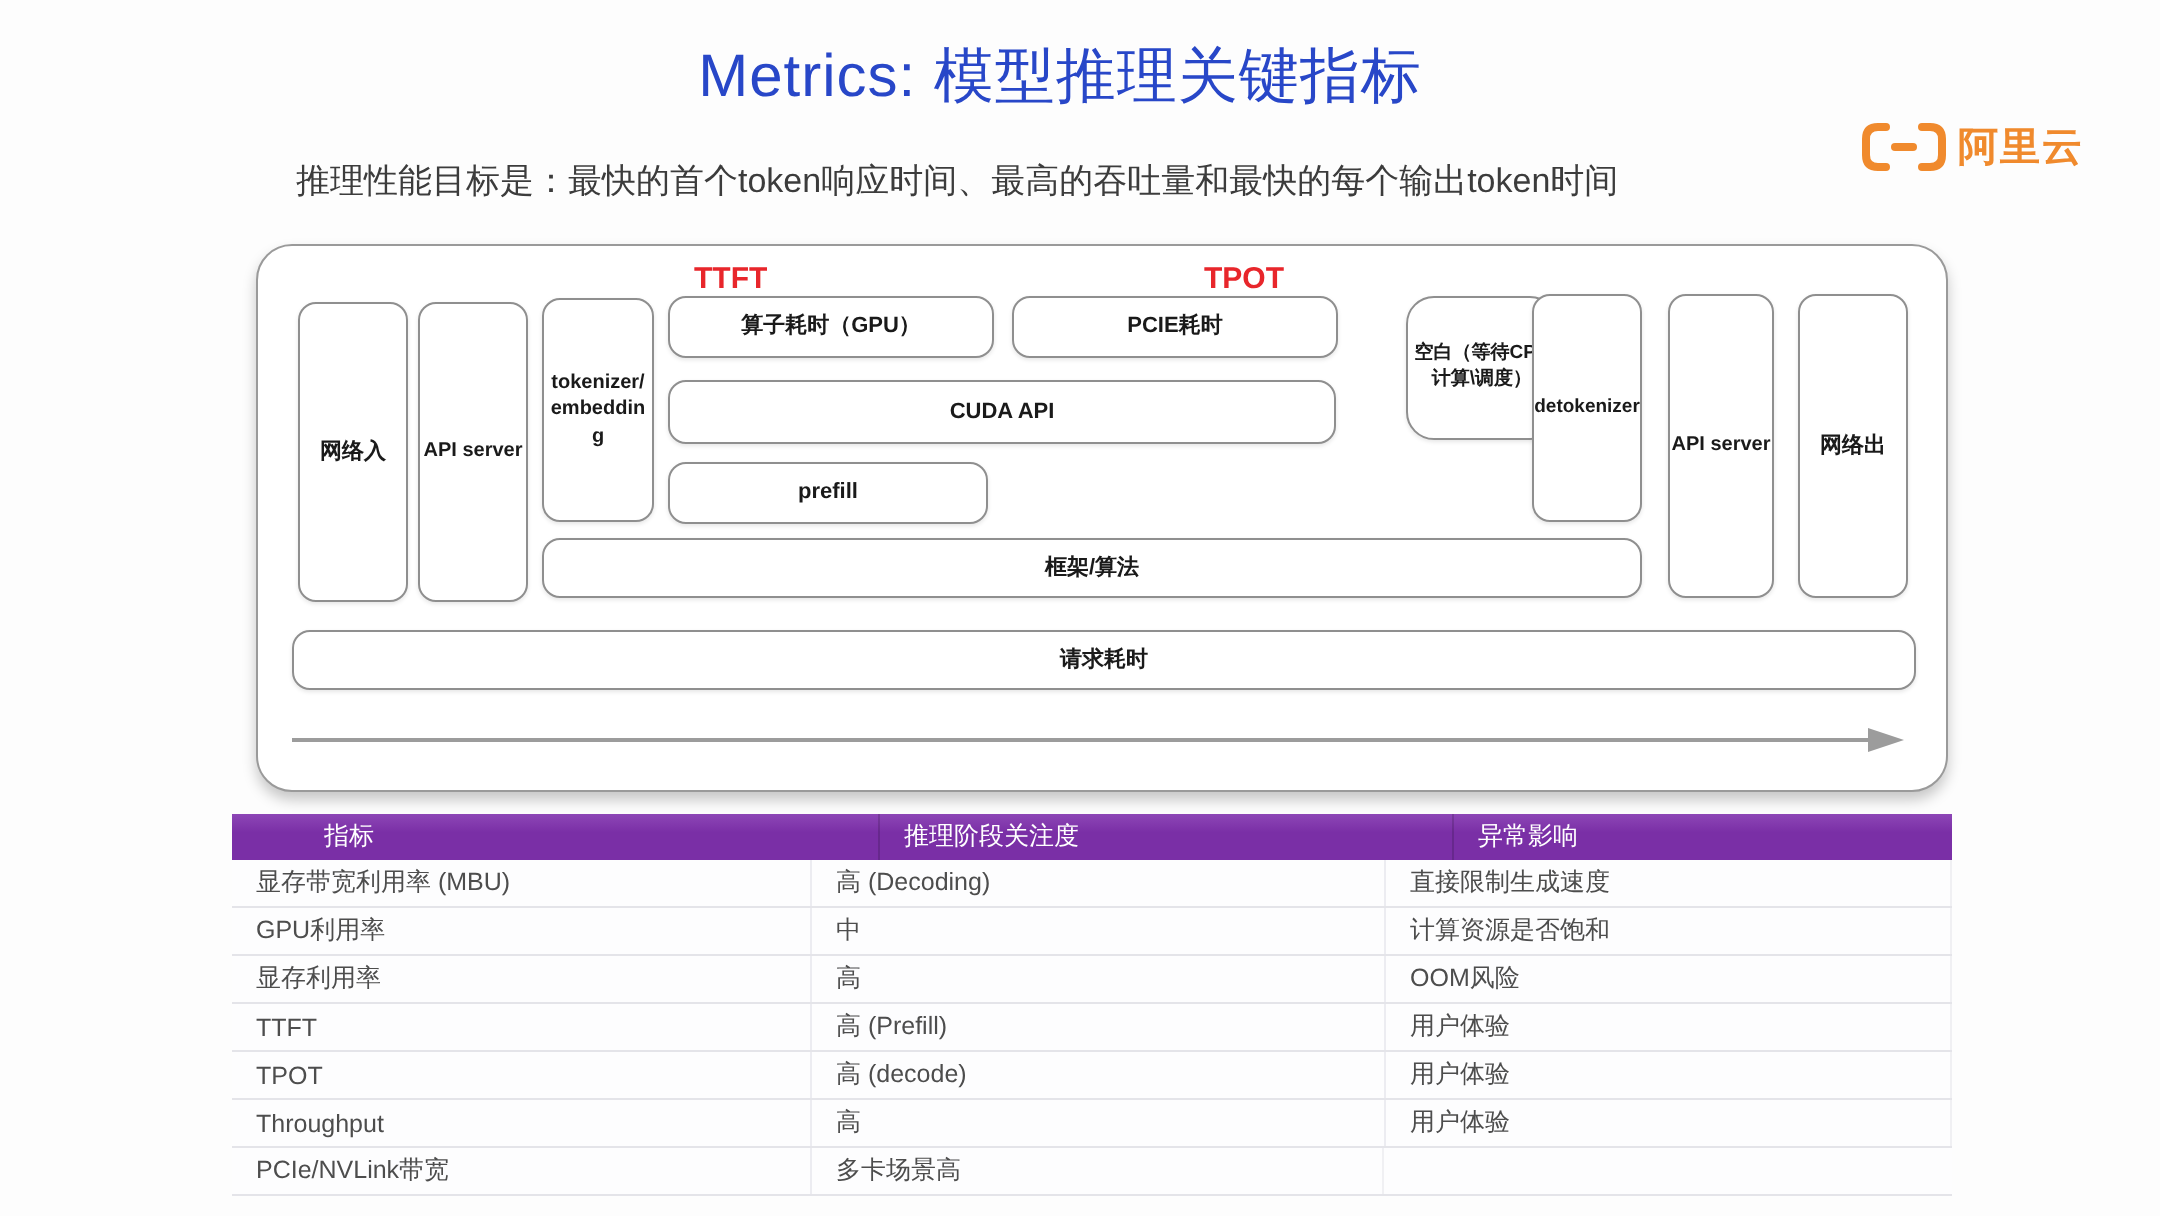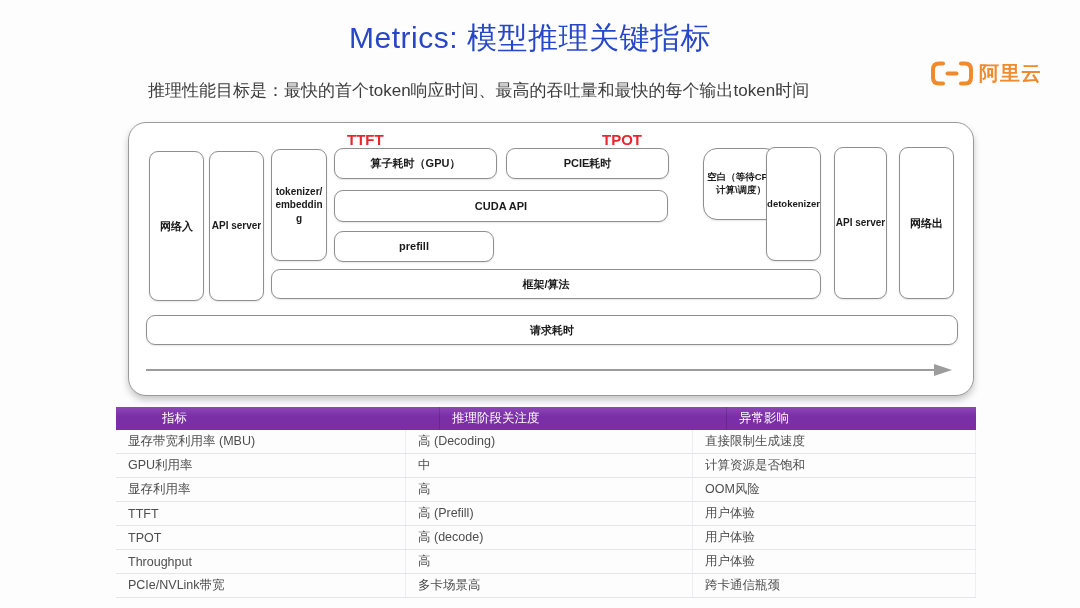--- a/index.html
+++ b/index.html
@@ -113,17 +113,16 @@
       <div class="cell">用户体验</div>
     </div>
     <div class="trow">
       <div class="cell">Throughput</div>
       <div class="cell">高</div>
       <div class="cell">用户体验</div>
     </div>
     <div class="trow">
       <div class="cell">PCIe/NVLink带宽</div>
       <div class="cell">多卡场景高</div>
-      <div class="cell">跨卡通信瓶颈</div>
     </div>
   </div>
 
 </div>
 
 </body></html>

